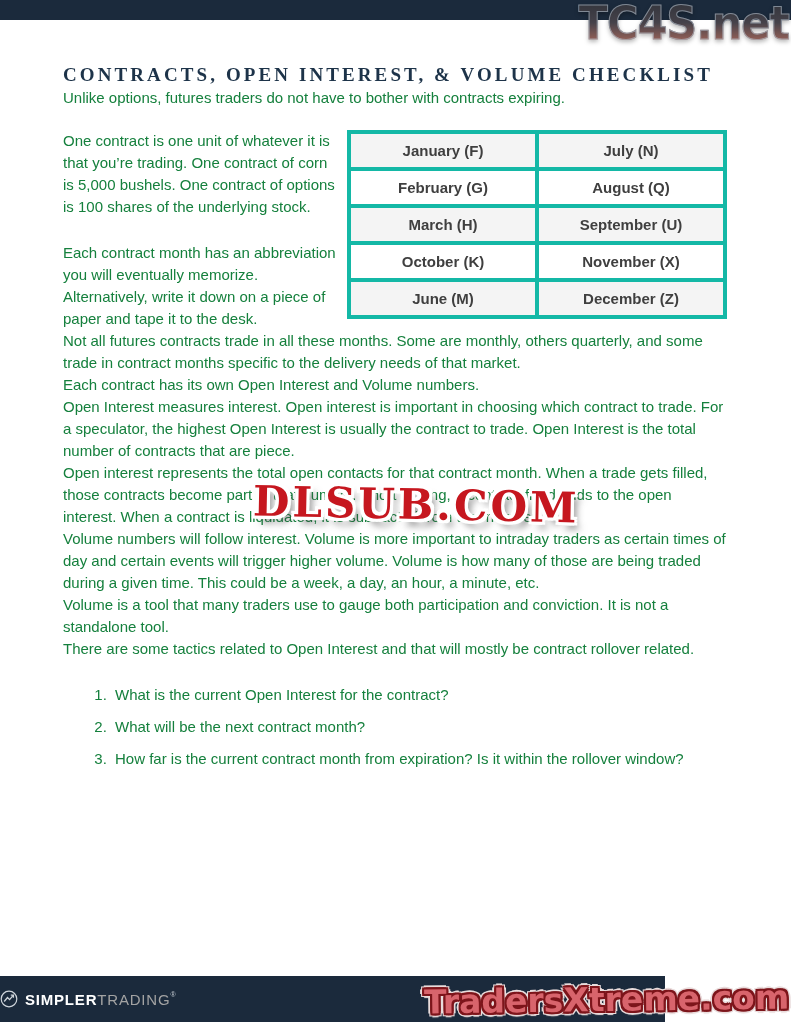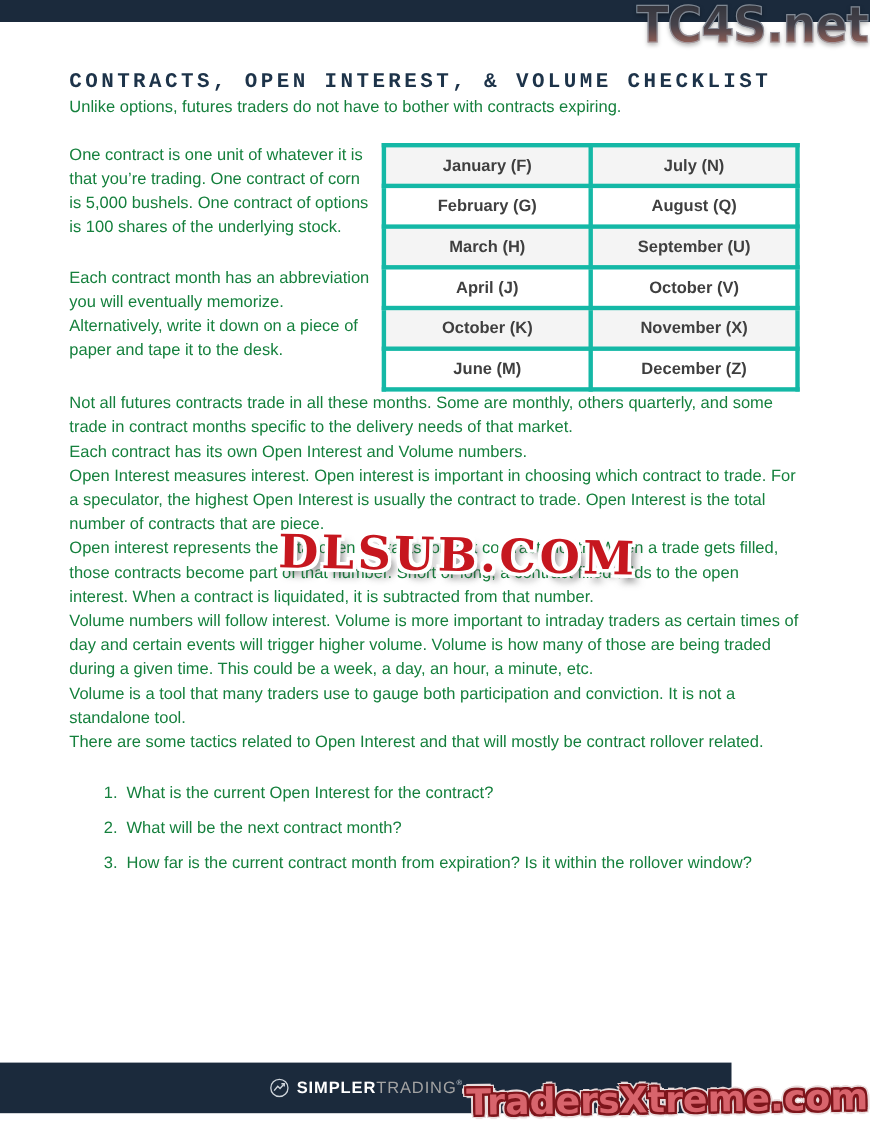--- a/index.html
+++ b/index.html
@@ -40,21 +40,21 @@
       -2px 0 0 #7d151b, 2px 0 0 #7d151b, 0 -2px 0 #7d151b, 0 2px 0 #7d151b,
       -2px -2px 0 #7d151b, 2px -2px 0 #7d151b, -2px 2px 0 #7d151b, 2px 2px 0 #7d151b,
       -4px 0 0 #e9dcdc, 4px 0 0 #e9dcdc, 0 -4px 0 #e9dcdc, 0 4px 1px #e9dcdc,
       -3px -3px 0 #e9dcdc, 3px -3px 0 #e9dcdc, -3px 3px 0 #e9dcdc, 3px 3px 0 #e9dcdc;
   }
 
   
   .content { padding:0 64px 0 63px; }
   .doc-title {
     margin:42px 0 0 0;
-    font-family:Liberation Mono, monospace; font-weight:bold;
+    font-family:Liberation Serif, serif; font-weight:bold;
     font-size:19px; line-height:25px; letter-spacing:3.1px; color:#1d3349;
   }
   p.body-text, li.body-text {
     font-size:15px; line-height:22px; color:#15803d; margin:0;
   }
   .intro { margin-top:24px; }
 
   .cols { display:flex; margin-top:21px; align-items:flex-start; }
   .leftcol { width:274px; margin-right:10px; }
   .leftcol p + p { margin-top:24px; }
@@ -67,22 +67,22 @@
   }
   table.months tr:nth-child(odd) td { background:#f4f4f4; }
 
   .bodypara { margin-top:24px; }
 
   ol.checklist { margin:24px 0 0 0; padding:0 0 0 48px; }
   ol.checklist li { margin-bottom:10px; padding-left:4px; }
 
   
   .footer {
-    position:absolute; left:0; bottom:12px; width:665px; height:46px;
-    background:#1b2a3c; display:flex; align-items:center; justify-content:center;
+    position:absolute; left:0; bottom:2px; width:665px; height:46px;
+    background:#1b2a3c; display:flex; align-items:center; 
   }
   .logo { display:flex; align-items:center; }
   .logo-icon { width:18px; height:18px; margin-right:7px; display:block; }
   .brand-bold {
     color:#ffffff; font-weight:bold; font-size:15px; letter-spacing:0.8px;
   }
   .brand-light {
     color:#a3a3a3; font-weight:normal; font-size:15px; letter-spacing:0.8px;
   }
   .brand-reg { color:#c3cad1; font-size:7px; vertical-align:top; line-height:1; position:relative; top:-5px; }
@@ -114,24 +114,20 @@
             <td>January (F)</td>
             <td>July (N)</td>
           </tr>
           <tr>
             <td>February (G)</td>
             <td>August (Q)</td>
           </tr>
           <tr>
             <td>March (H)</td>
             <td>September (U)</td>
-          </tr>
-          <tr>
-            <td>April (J)</td>
-            <td>October (V)</td>
           </tr>
           <tr>
             <td>October (K)</td>
             <td>November (X)</td>
           </tr>
           <tr>
             <td>June (M)</td>
             <td>December (Z)</td>
           </tr>
         </tbody>

